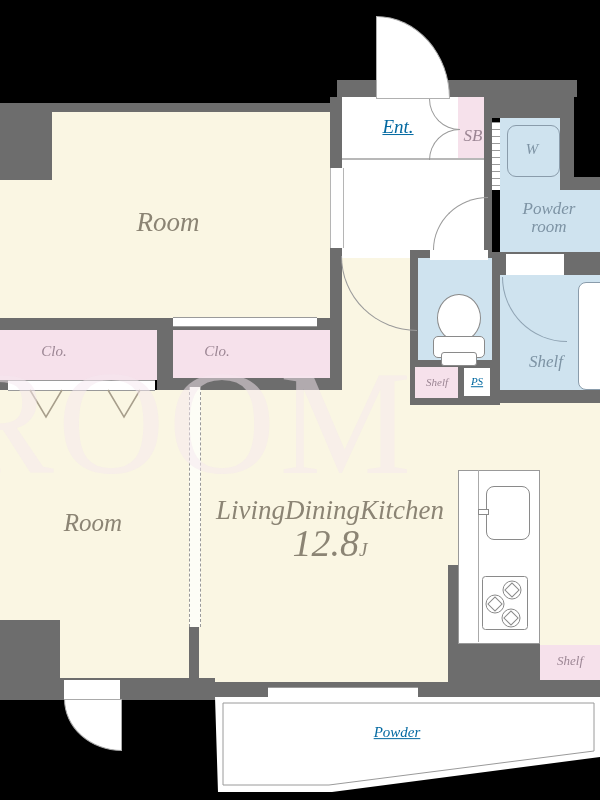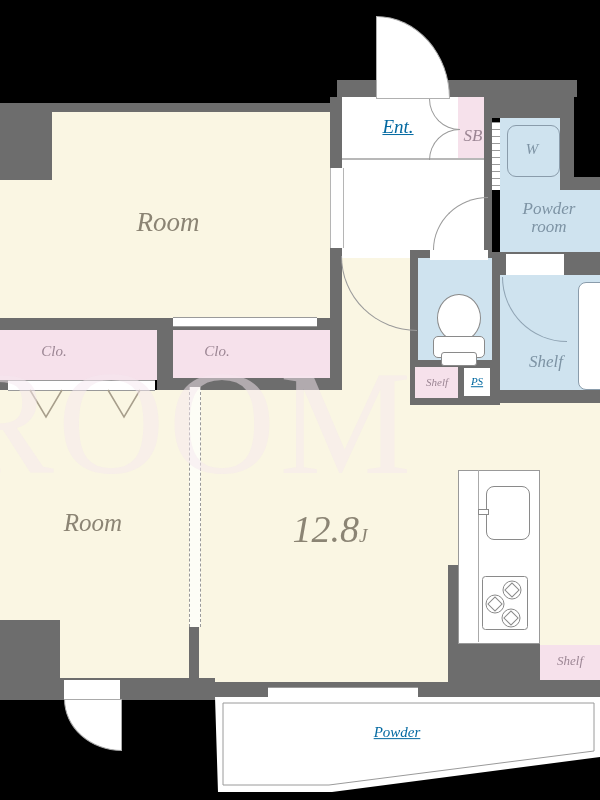--- a/index.html
+++ b/index.html
@@ -127,20 +127,21 @@
 
   <div id="watermark">ROOM CORE</div>
 
   <div class="lbl tc" style="left:168px;top:222px;font-size:27px;">
     <div>Room</div>
   </div>
   <div class="lbl tc" style="left:93px;top:523px;font-size:25px;">
     <div>Room</div>
   </div>
   <div class="lbl tc" style="left:330px;top:530px;font-size:27px;">
+    <div>LivingDiningKitchen</div>
     <div class="size-big"><span>12.8</span><span class="suf">J</span></div>
   </div>
   <div class="lbl tg" style="left:398px;top:127px;font-size:19px;">Ent.</div>
   <div class="lbl tp" style="left:473px;top:128px;font-size:17px;margin-top:8px;">SB</div>
   <div class="lbl tb" style="left:532px;top:150px;font-size:15px;">W</div>
   <div class="lbl tb" style="left:549px;top:218px;font-size:17px;">
     <div>Powder</div>
     <div>room</div>
   </div>
   <div class="lbl tb" style="left:546px;top:362px;font-size:17px;">Shelf</div>

